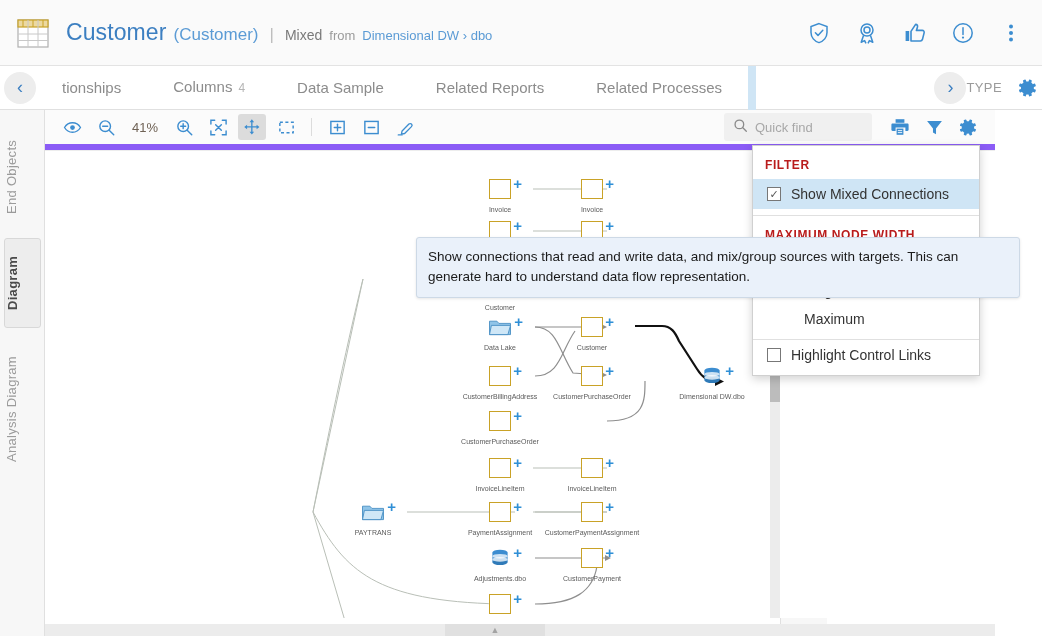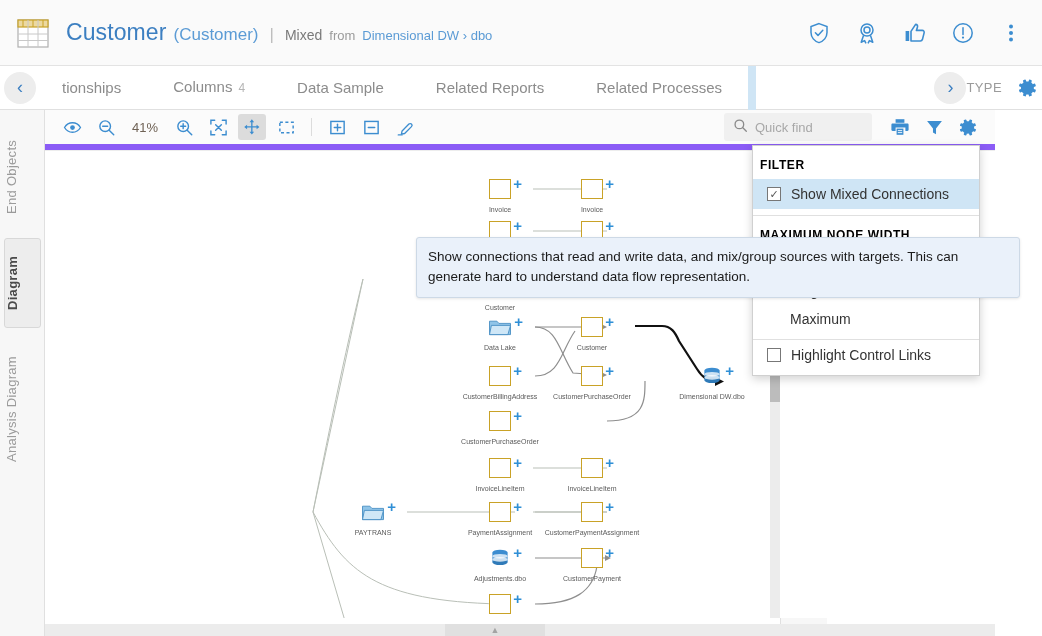--- a/index.html
+++ b/index.html
@@ -148,36 +148,36 @@
 
   svg.wires { position: absolute; left: 0; top: 0; width: 950px; height: 468px; pointer-events: none; }
 
   
   .dropdown {
     position: absolute; left: 752px; top: 145px; width: 228px;
     background: #fff; border: 1px solid #d0d0d0;
     box-shadow: 0 3px 9px rgba(0,0,0,.18); z-index: 40;
   }
   .dd-section-title {
-    font-size: 12px; font-weight: bold; color: #000000;
-    letter-spacing: .6px; padding: 12px 14px 7px 7px;
+    font-size: 12px; font-weight: bold; color: #b91c1c;
+    letter-spacing: .6px; padding: 12px 14px 7px 12px;
   }
   .dd-item {
     display: flex; align-items: center; gap: 10px;
     padding: 7px 14px; font-size: 14px; color: #333; cursor: pointer;
   }
   .dd-item.highlight { background: #cfe5f5; }
   .dd-check-box {
     width: 14px; height: 14px; border: 1px solid #777; background: #fff;
     display: flex; align-items: center; justify-content: center;
     font-size: 11px; color: #555; line-height: 1; flex: 0 0 auto;
   }
   .dd-radio-row {
     display: flex; align-items: flex-end; gap: 9px;
-    padding: 6px 14px; font-size: 14px; color: #333; cursor: pointer;
+    padding: 6px 14px; font-size: 14px; color: #333; cursor: pointer; margin-left: 14px;
   }
   .dd-tick { width: 14px; text-align: center; font-size: 13px; color: #222; flex: 0 0 auto; }
   .dd-divider { height: 1px; background: #e0e0e0; margin: 6px 0 0 0; }
 
   
   .tooltip {
     position: absolute; left: 416px; top: 237px; width: 604px;
     background: #eaf1fa; border: 1px solid #cdd9e6; border-radius: 3px;
     padding: 9px 11px; z-index: 60;
     font-size: 13.5px; color: #1a1a1a; line-height: 1.5;

